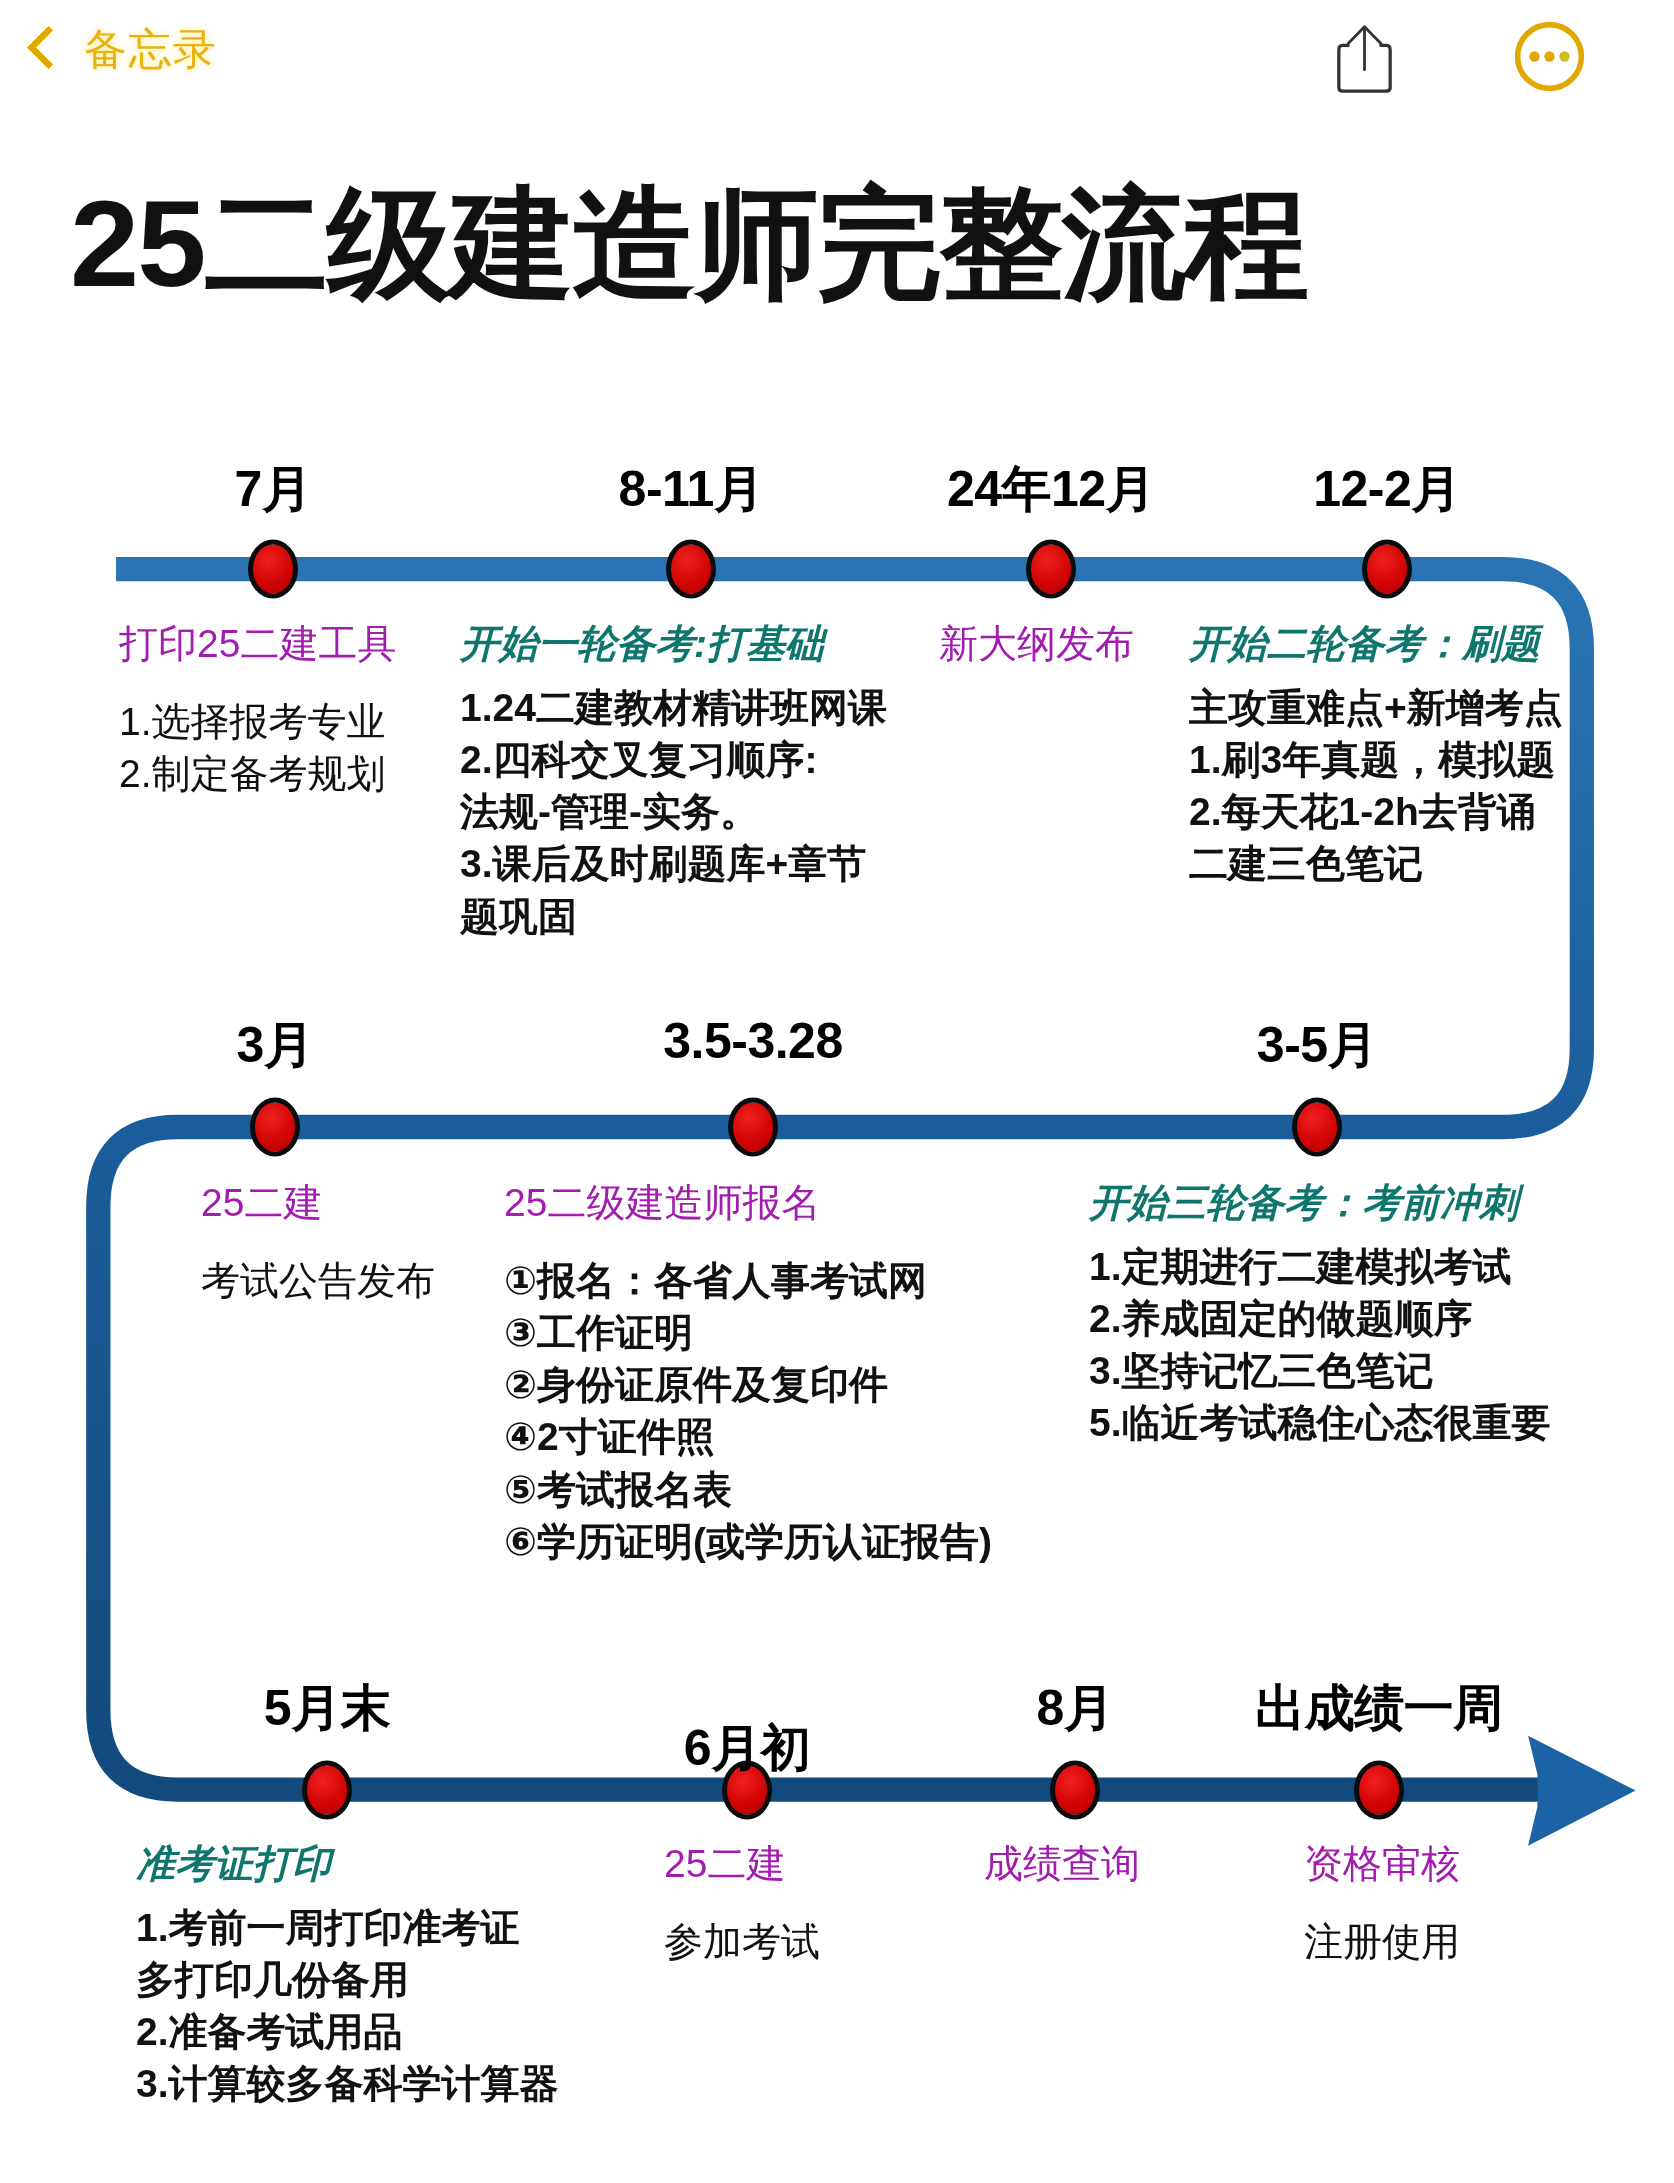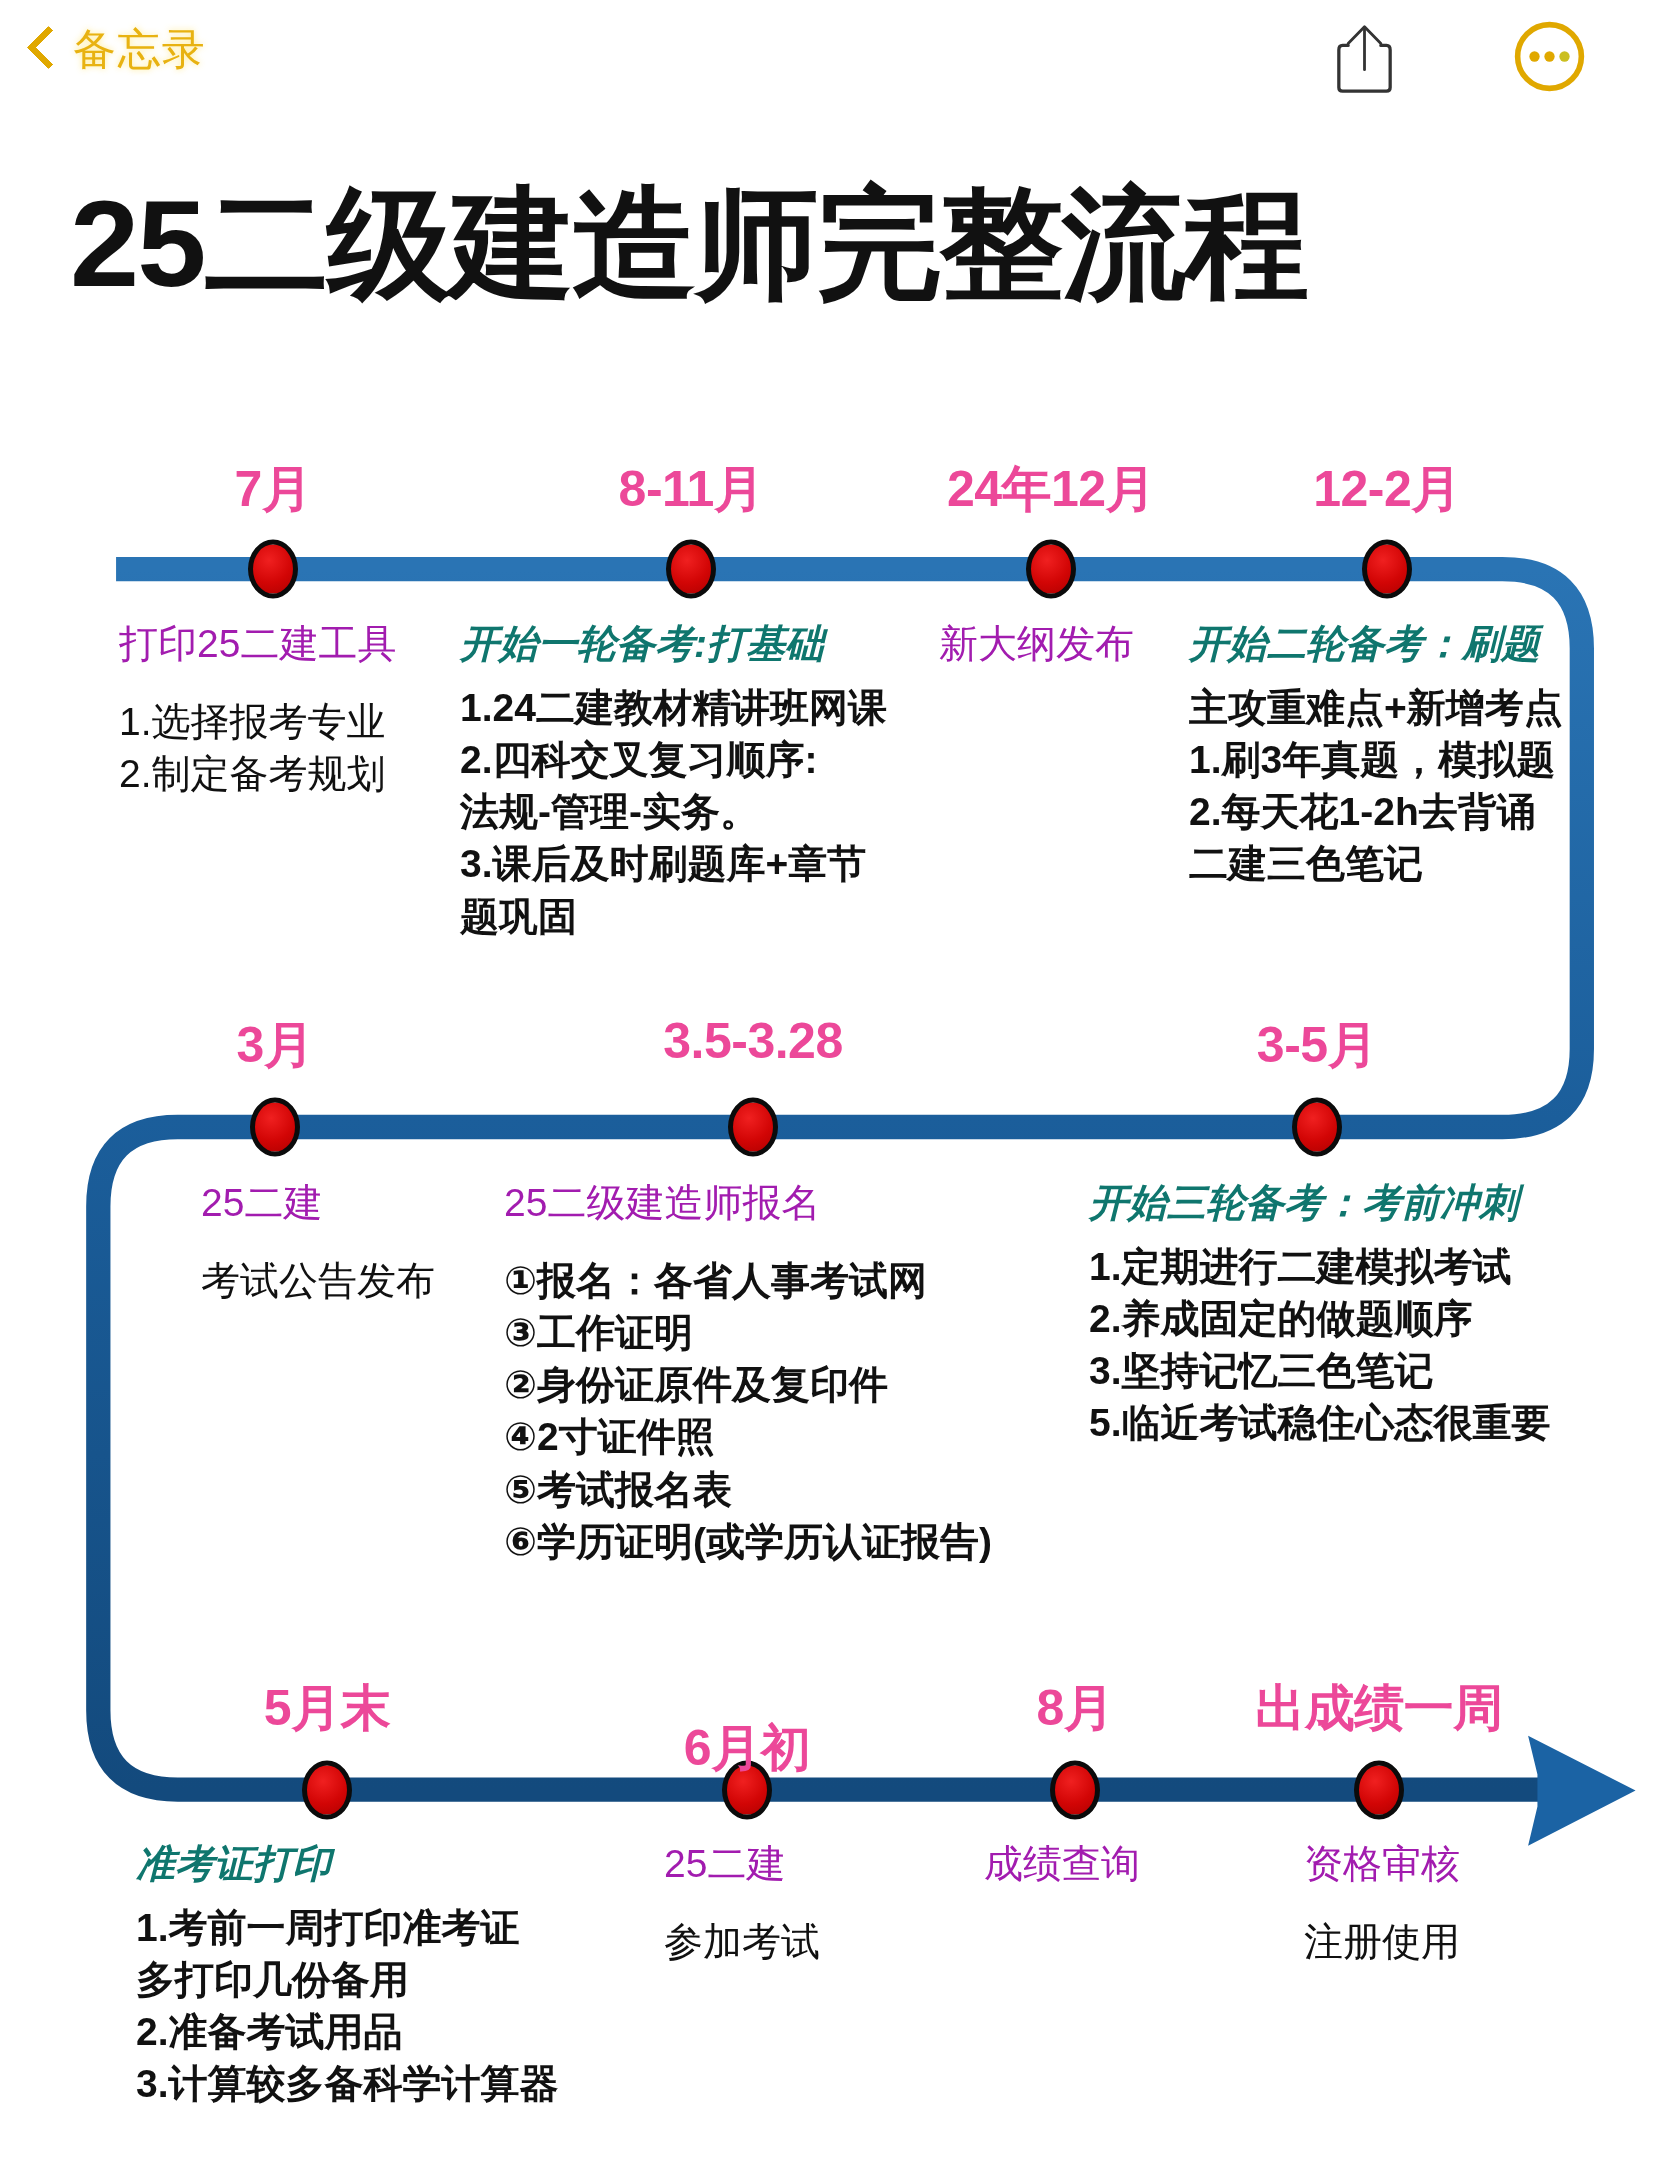--- a/index.html
+++ b/index.html
@@ -21,21 +21,21 @@
     position: absolute;
     left: 0; top: 0;
     width: 1675px;
     height: 136px;
   }
   #back-btn {
     position: absolute;
     left: 26px; top: 26px;
     display: flex;
     align-items: center;
-    gap: 21px;
+    gap: 32px;
     cursor: pointer;
     text-align: center;
   }
   .chevron {
     width: 26px;
     height: 47px;
     position: relative;
   }
   .chevron::before {
     content: "";
@@ -104,21 +104,21 @@
     transform: translate(-50%, -50%);
     z-index: 5;
   }
 
   
   .period {
     position: absolute;
     transform: translateX(-50%);
     font-size: 50px;
     font-weight: 700;
-    color: #ec4899;
+    color: #000000;
     white-space: nowrap;
     letter-spacing: -0.5px;
     z-index: 6;
   }
 
   
   .block {
     position: absolute;
     z-index: 4;
   }

